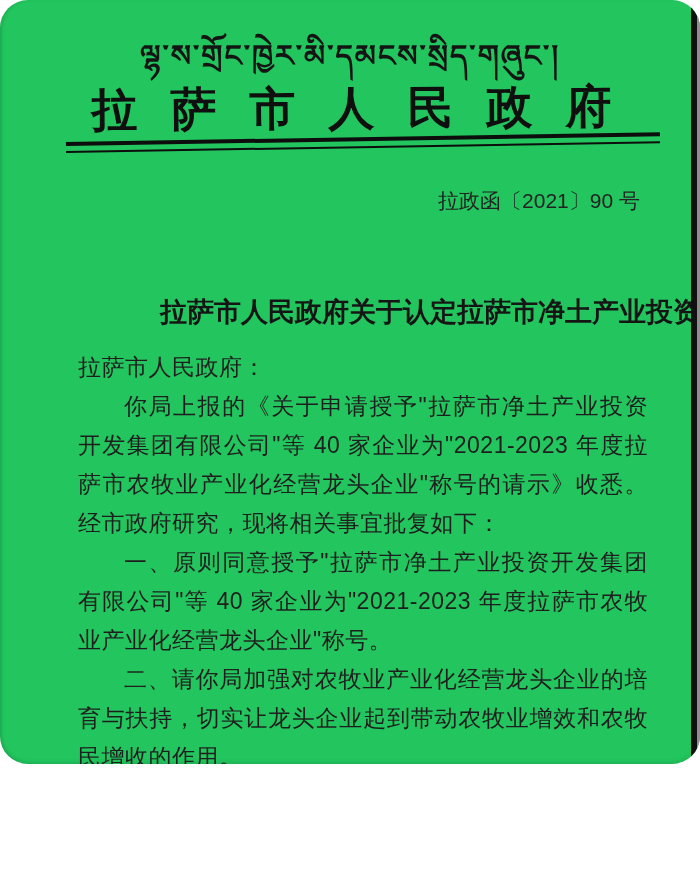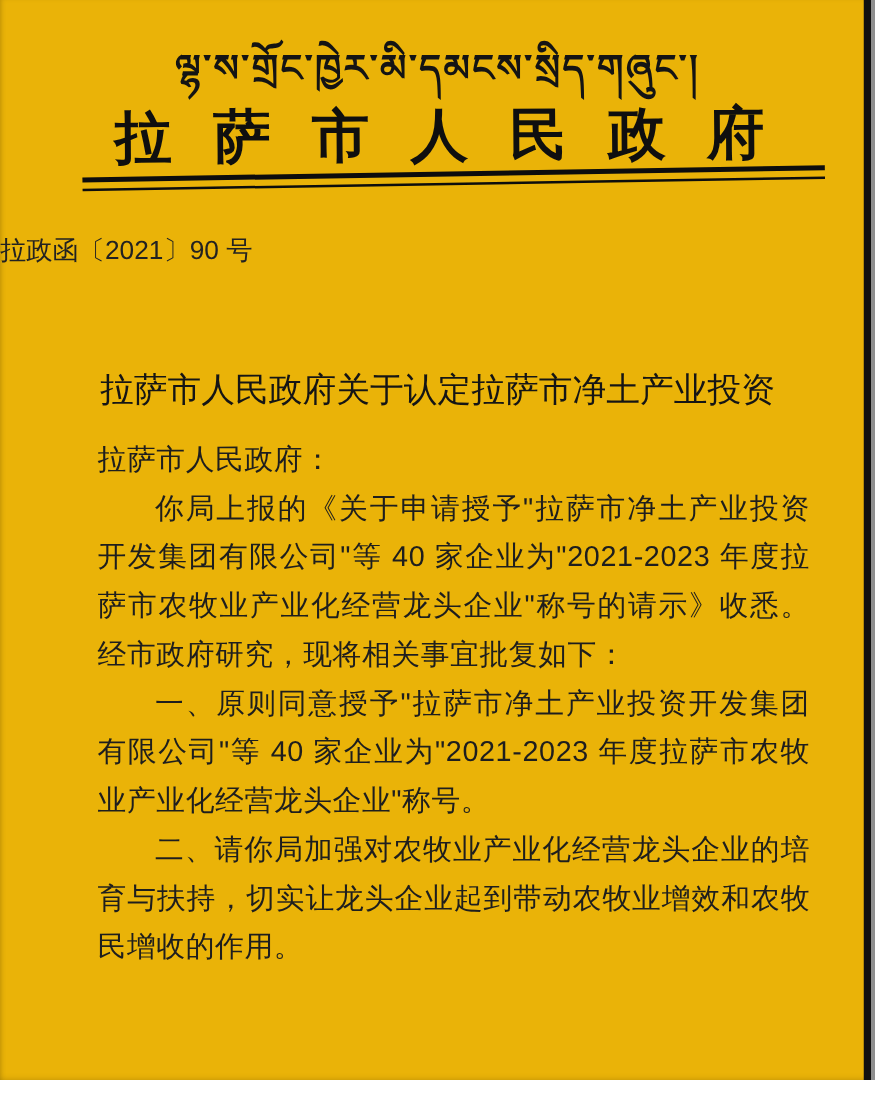--- a/index.html
+++ b/index.html
@@ -1,23 +1,24 @@
 <!DOCTYPE html>
 <html><head>
 <meta charset="utf-8">
 <style>
   html,body{margin:0;padding:0;background:#ffffff;}
   .page{
     position:relative;
-    width:700px;height:864px;
-    background:#eab308;
+    width:700px;height:764px;
+    background:#22c55e;
     overflow:hidden;
     font-family:"Liberation Sans", sans-serif;
     color:#1c1c1c;
     box-shadow:inset 3px 0 4px -2px rgba(0,0,0,.18), inset 0 -4px 6px -4px rgba(0,0,0,.15);
+    border-radius:28px;
   }
   
   .edge-right{
     position:absolute;top:0;right:0;bottom:0;width:9px;
     background:linear-gradient(to right,#101010 0,#101010 66%,#8f8f8f 66%);
   }
   .tibetan{
     margin-top:30px;
     text-align:center;
     font-size:30px;
@@ -45,28 +46,29 @@
     width:594px;
     height:5px;
     border-top:4px solid #0d0d0d;
     border-bottom:2px solid #0d0d0d;
     transform:rotate(-0.95deg);
     transform-origin:left center;
   }
   .doc-number{
     margin-top:34px;
     padding-right:60px;
+    text-align:right;
     font-size:21px;
     line-height:28px;
     color:#222;
   }
   .doc-title{
     margin-top:76px;
-    text-align:center;
-    font-weight:normal;
+    text-align:right;
+    font-weight:bold;
     font-size:27px;
     line-height:43px;
     color:#151515;
   }
   .body-text{
     margin:14px 52px 0 78px;
     font-size:23px;
     line-height:39px;
     text-align:justify;
     color:#1e1e1e;

